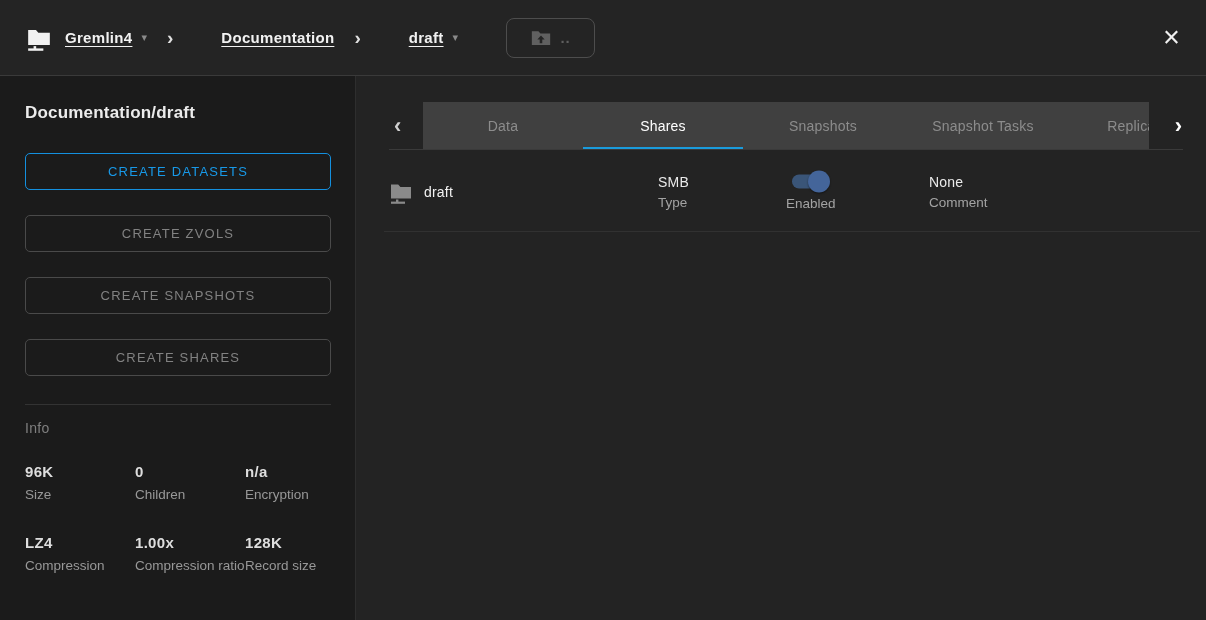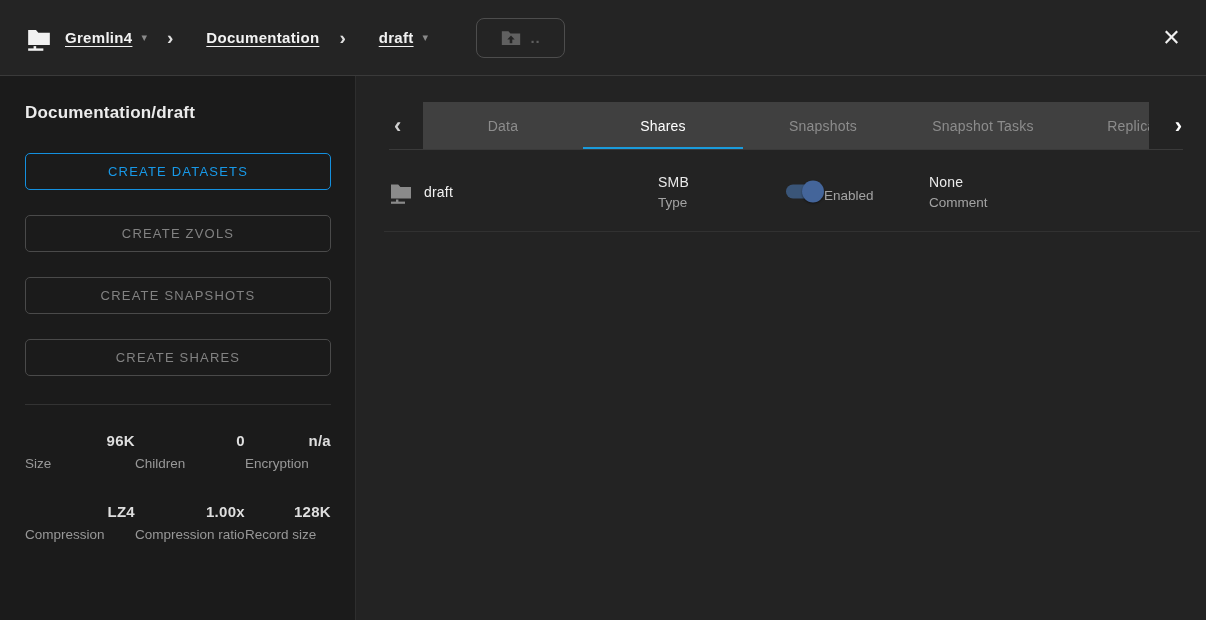--- a/index.html
+++ b/index.html
@@ -20,21 +20,21 @@
     height: 76px; flex: 0 0 76px;
     background: #242424;
     border-bottom: 1px solid #3a3a3a;
     display: flex; align-items: center;
     padding: 0 20px 0 26px;
   }
   .topbar .ds-icon { width: 26px; height: 26px; color: #f2f2f2; flex: 0 0 auto; }
   .crumb {
     color: #f2f2f2; font-size: 15px; font-weight: 600;
     text-decoration: underline; text-underline-offset: 3px;
-    margin-left: 13px; letter-spacing: .3px; cursor: pointer;
+    margin-left: 28px; letter-spacing: .3px; cursor: pointer;
   }
   .crumb.first { margin-left: 13px; }
   .caret { color: #8a8a8a; font-size: 11px; margin-left: 9px; cursor: pointer; }
   .crumb-sep { color: #e0e0e0; font-size: 19px; font-weight: 700; margin: 0 20px; line-height: 1; }
   .parent-dir-btn {
     margin-left: 48px;
     width: 89px; height: 40px;
     background: transparent;
     border: 1px solid #4d4d4d; border-radius: 8px;
     display: flex; align-items: center; justify-content: center; gap: 8px;
@@ -71,21 +71,21 @@
   .side-btn.primary { border-color: #1490df; color: #1899e8; margin-top: 13px; }
   .side-divider { border: none; border-top: 1px solid #333; margin: 28px 0 0 0; }
   .info-heading { margin-top: 15px; font-size: 14px; color: #7f7f7f; letter-spacing: .3px; }
   .stats {
     margin-top: 27px;
     display: grid;
     grid-template-columns: 110px 110px 1fr;
     row-gap: 30px;
     align-items: center;
   }
-  .stat .v { font-size: 15px; font-weight: 700; color: #dedede; letter-spacing: .3px; text-align: right; }
+  .stat .v { font-size: 15px; font-weight: 700; color: #dedede; letter-spacing: .3px; }
   .stat .l { margin-top: 6px; font-size: 13.5px; color: #989898; line-height: 1.35; }
 
   
   .content { flex: 1; position: relative; background: #232323; min-width: 0; }
 
   .tab-header { position: absolute; top: 26px; left: 0; right: 0; height: 48px; }
   .tab-header .hdr-line {
     position: absolute; left: 33px; right: 23px; bottom: 0; height: 1px;
     background: #3a3a3a; z-index: 2;
   }
@@ -121,21 +121,21 @@
   .row-name {
     position: absolute; left: 33px; top: 50%; transform: translateY(-50%);
     display: flex; align-items: center; gap: 11px;
   }
   .row-name .ds-icon { width: 24px; height: 24px; color: #8a8a8a; }
   .row-name .name { color: #f2f2f2; font-size: 14px; font-weight: 500; letter-spacing: .2px; }
   .cell { position: absolute; top: 50%; transform: translateY(-50%); }
   .cell .v { color: #eaeaea; font-size: 14px; font-weight: 500; letter-spacing: .2px; }
   .cell .l { margin-top: 5px; color: #a3a3a3; font-size: 13.5px; }
   .cell-type { left: 302px; }
-  .cell-enabled { left: 430px; display: flex; align-items: center; transform: translateY(-50%); }
+  .cell-enabled { left: 430px; display: flex; flex-direction: column; align-items: center; transform: translateY(-50%); }
   .cell-enabled .l { margin-top: 6px; }
   .cell-comment { left: 573px; }
 
   .toggle { position: relative; width: 38px; height: 16px; cursor: pointer; }
   .toggle .track { position: absolute; left: 0; top: 1px; width: 34px; height: 14px; border-radius: 7px; background: #3a5578; }
   .toggle .thumb {
     position: absolute; right: 0; top: -3px; width: 22px; height: 22px; border-radius: 50%;
     background: #44659a; box-shadow: 0 1px 2px rgba(0,0,0,.45);
   }
 </style>
@@ -185,20 +185,21 @@
     <aside class="sidebar">
       <div class="sidebar-title">Documentation/draft</div>
 
       <button class="side-btn primary">CREATE DATASETS</button>
       <button class="side-btn">CREATE ZVOLS</button>
       <button class="side-btn">CREATE SNAPSHOTS</button>
       <button class="side-btn">CREATE SHARES</button>
 
       <hr class="side-divider">
 
+      <div class="info-heading">Info</div>
 
       <div class="stats">
         <div class="stat">
           <div class="v">96K</div>
           <div class="l">Size</div>
         </div>
         <div class="stat">
           <div class="v">0</div>
           <div class="l">Children</div>
         </div>

